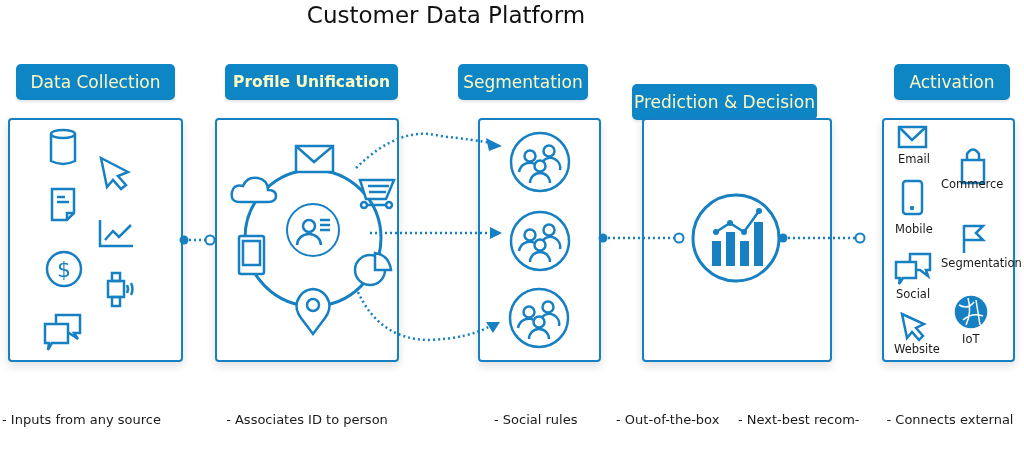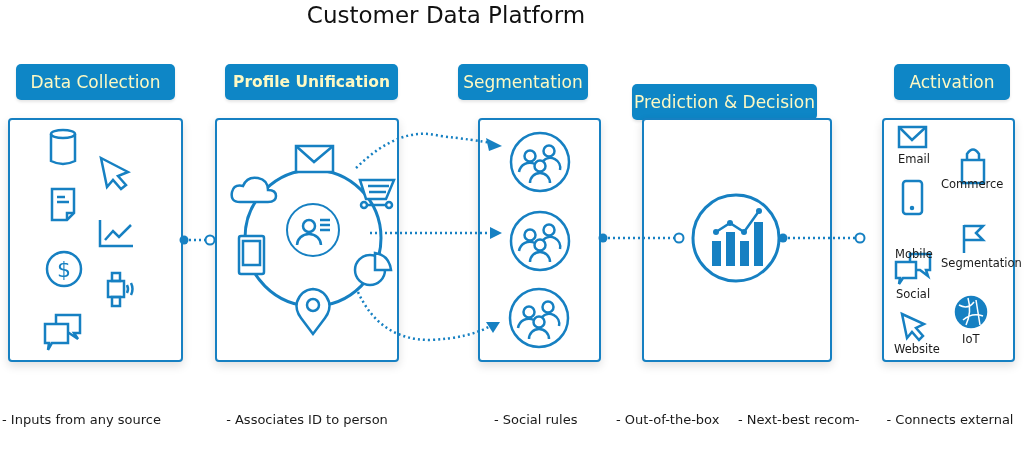--- a/index.html
+++ b/index.html
@@ -194,21 +194,21 @@
     </g>
     <g>
       <circle cx="971" cy="312" r="15" fill="#1680c2"></circle>
       <path d="M959 305 Q968 310 974 302 M963 320 Q972 312 983 316 M968 298 Q972 312 966 325 M976 300 L980 325" stroke="#fff" stroke-width="1.5"></path>
     </g>
   </g>
 </svg>
 
 <div class="act-label" style="left:898px;top:152px;">Email</div>
 <div class="act-label" style="left:941px;top:177px;">Commerce</div>
-<div class="act-label" style="left:895px;top:222px;margin-top:25px;">Mobile</div>
+<div class="act-label" style="left:895px;top:222px;">Mobile</div>
 <div class="act-label" style="left:941px;top:256px;">Segmentation</div>
 <div class="act-label" style="left:896px;top:287px;">Social</div>
 <div class="act-label" style="left:962px;top:332px;">IoT</div>
 <div class="act-label" style="left:894px;top:342px;">Website</div>
 
 <div class="desc" style="left:2px;">
   <div>- Inputs from any source</div>
   
 </div>
 <div class="desc" style="left:207px;text-align:center;width:200px;">

